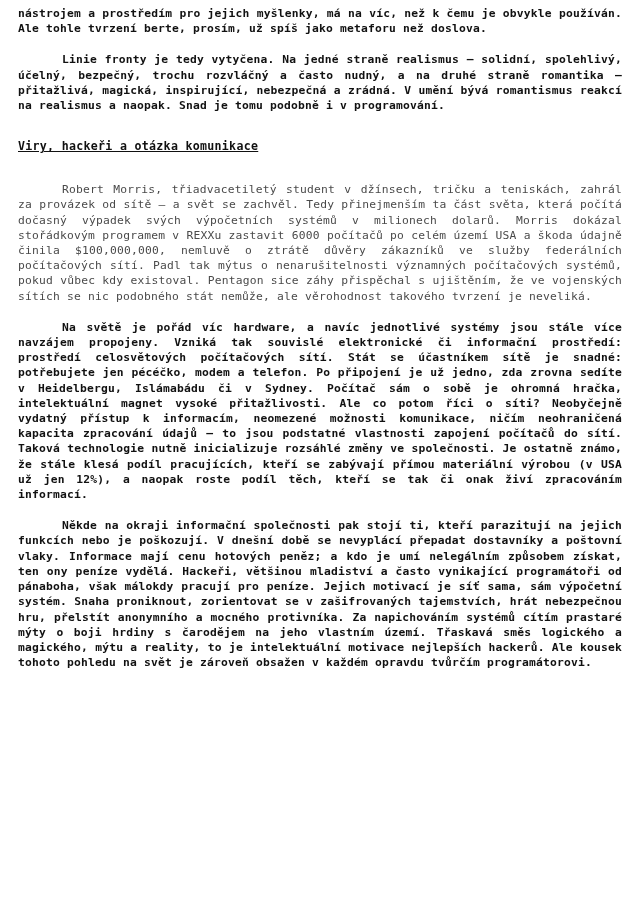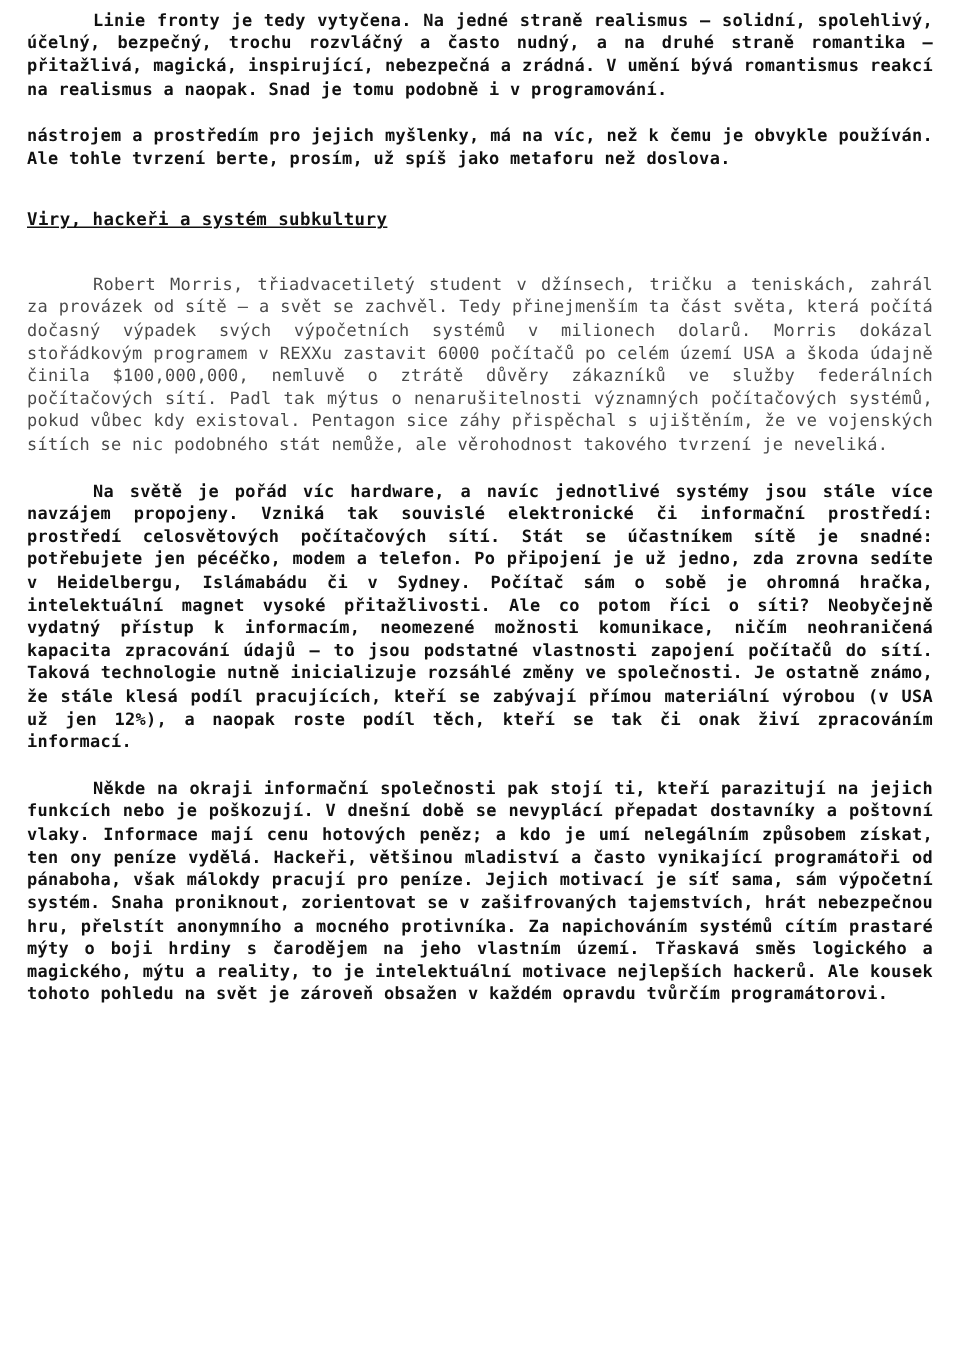--- a/index.html
+++ b/index.html
@@ -60,26 +60,26 @@
   .heading-wrap {
     margin: 12px 0 14px 0;
   }
 </style>
 </head>
 <body>
 
 <div class="page">
   <div class="content">
 
+    <p class="para">nástrojem a prostředím pro jejich myšlenky, má na víc, než k čemu je obvykle používán. Ale tohle tvrzení berte, prosím, už spíš jako metaforu než doslova.</p>
+
     <p class="para indent">Linie fronty je tedy vytyčena. Na jedné straně realismus – solidní, spolehlivý, účelný, bezpečný, trochu rozvláčný a často nudný, a na druhé straně romantika – přitažlivá, magická, inspirující, nebezpečná a zrádná. V umění bývá romantismus reakcí na realismus a naopak. Snad je tomu podobně i v programování.</p>
 
-    <p class="para">nástrojem a prostředím pro jejich myšlenky, má na víc, než k čemu je obvykle používán. Ale tohle tvrzení berte, prosím, už spíš jako metaforu než doslova.</p>
-
     <div class="heading-wrap">
-      <span class="heading">Viry, hackeři a systém subkultury</span>
+      <span class="heading">Viry, hackeři a otázka komunikace</span>
     </div>
 
     <p class="para indent faded">Robert Morris, třiadvacetiletý student v džínsech, tričku a teniskách, zahrál za provázek od sítě – a svět se zachvěl. Tedy přinejmenším ta část světa, která počítá dočasný výpadek svých výpočetních systémů v milionech dolarů. Morris dokázal stořádkovým programem v REXXu zastavit 6000 počítačů po celém území USA a škoda údajně činila $100,000,000, nemluvě o ztrátě důvěry zákazníků ve služby federálních počítačových sítí. Padl tak mýtus o nenarušitelnosti významných počítačových systémů, pokud vůbec kdy existoval. Pentagon sice záhy přispěchal s ujištěním, že ve vojenských sítích se nic podobného stát nemůže, ale věrohodnost takového tvrzení je neveliká.</p>
 
     <p class="para indent">Na světě je pořád víc hardware, a navíc jednotlivé systémy jsou stále více navzájem propojeny. Vzniká tak souvislé elektronické či informační prostředí: prostředí celosvětových počítačových sítí. Stát se účastníkem sítě je snadné: potřebujete jen pécéčko, modem a telefon. Po připojení je už jedno, zda zrovna sedíte v Heidelbergu, Islámabádu či v Sydney. Počítač sám o sobě je ohromná hračka, intelektuální magnet vysoké přitažlivosti. Ale co potom říci o síti? Neobyčejně vydatný přístup k informacím, neomezené možnosti komunikace, ničím neohraničená kapacita zpracování údajů – to jsou podstatné vlastnosti zapojení počítačů do sítí. Taková technologie nutně inicializuje rozsáhlé změny ve společnosti. Je ostatně známo, že stále klesá podíl pracujících, kteří se zabývají přímou materiální výrobou (v USA už jen 12%), a naopak roste podíl těch, kteří se tak či onak živí zpracováním informací.</p>
 
     <p class="para indent">Někde na okraji informační společnosti pak stojí ti, kteří parazitují na jejich funkcích nebo je poškozují. V dnešní době se nevyplácí přepadat dostavníky a poštovní vlaky. Informace mají cenu hotových peněz; a kdo je umí nelegálním způsobem získat, ten ony peníze vydělá. Hackeři, většinou mladiství a často vynikající programátoři od pánaboha, však málokdy pracují pro peníze. Jejich motivací je síť sama, sám výpočetní systém. Snaha proniknout, zorientovat se v zašifrovaných tajemstvích, hrát nebezpečnou hru, přelstít anonymního a mocného protivníka. Za napichováním systémů cítím prastaré mýty o boji hrdiny s čarodějem na jeho vlastním území. Třaskavá směs logického a magického, mýtu a reality, to je intelektuální motivace nejlepších hackerů. Ale kousek tohoto pohledu na svět je zároveň obsažen v každém opravdu tvůrčím programátorovi.</p>
 
   </div>
 </div>

